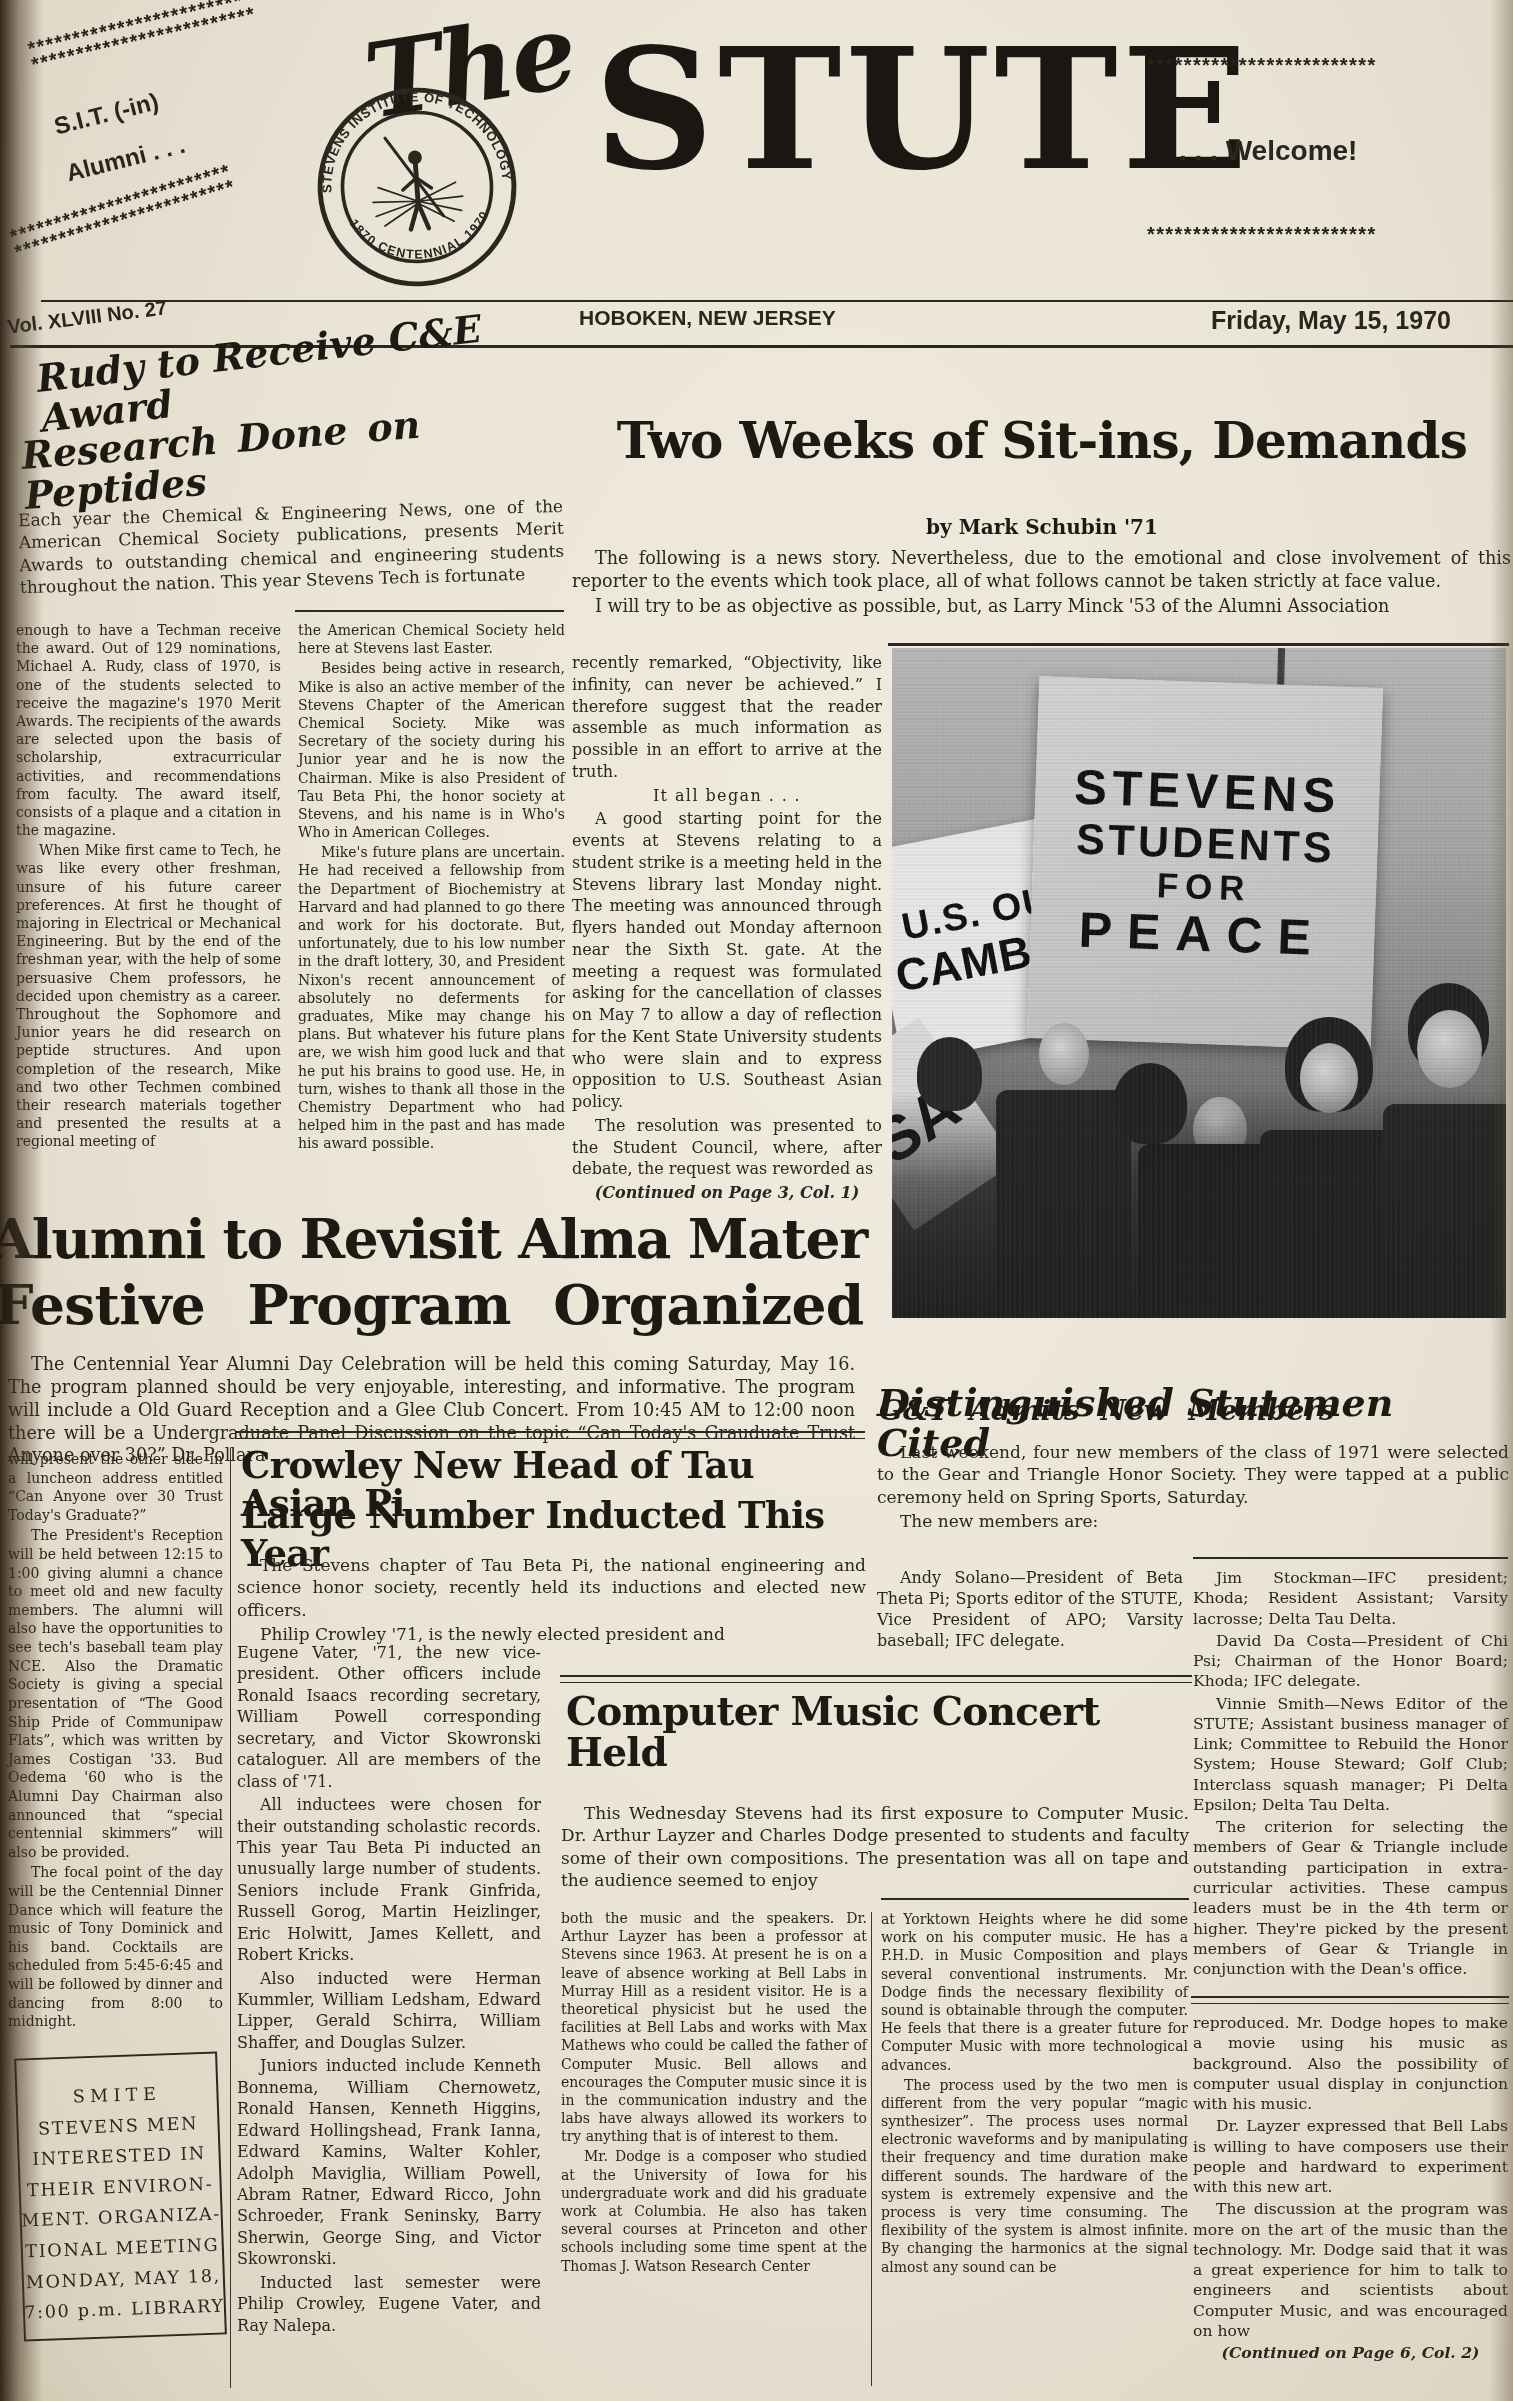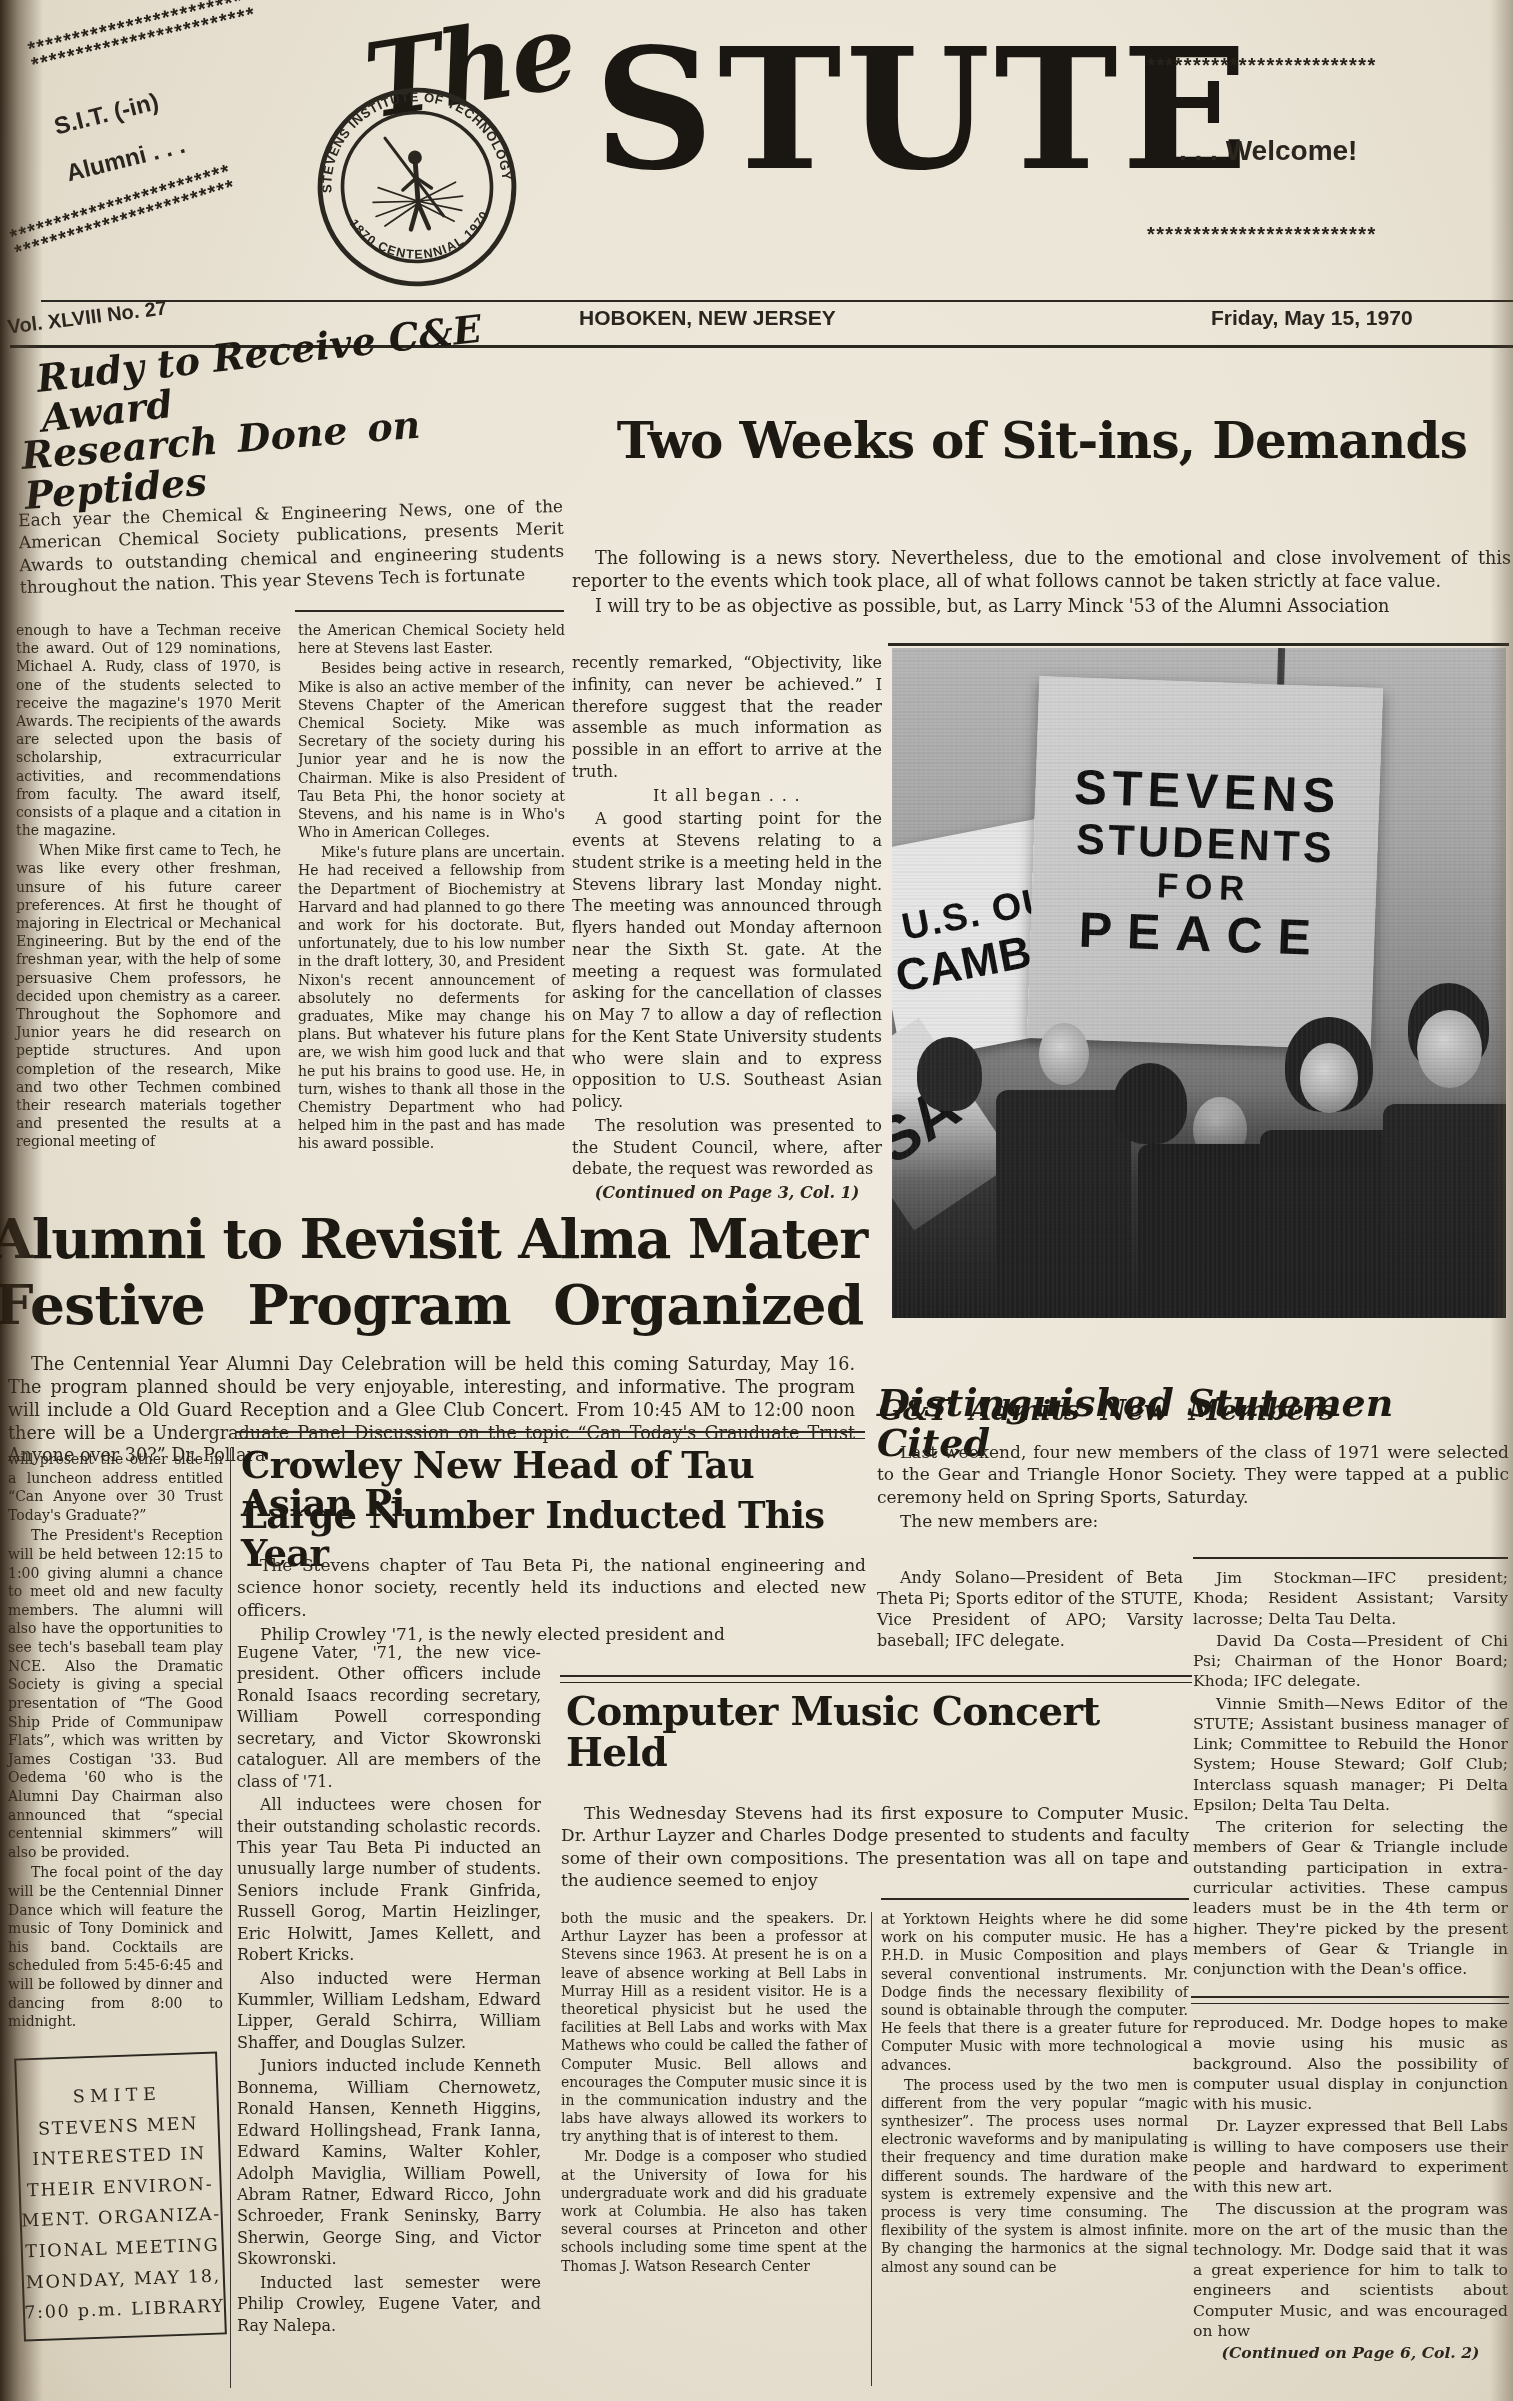--- a/index.html
+++ b/index.html
@@ -97,40 +97,41 @@
 
   <div class="abs stute-word" style="left:594px;top:27px;">STUTE</div>
 
   <div class="abs ast" style="left:1147px;top:57px;">*************************</div>
   <div class="abs sans ink" style="left:1179px;top:135px;font-size:28px;font-weight:700;">. . . Welcome!</div>
   <div class="abs ast" style="left:1147px;top:226px;">*************************</div>
 
   <div class="hrule" style="left:41px;top:300px;width:1473px;height:2px;"></div>
   <div class="abs sans ink" style="left:6.8px;top:306px;font-size:20px;font-weight:700;transform:rotate(-7deg);">Vol. XLVIII No. 27</div>
   <div class="abs sans ink" style="left:579px;top:306px;font-size:21px;font-weight:700;">HOBOKEN, NEW JERSEY</div>
-  <div class="abs sans ink" style="left:1211px;top:306px;font-size:21px;font-weight:700;">Friday, May 15, 1970</div>
+  <div class="abs sans ink" style="left:1211px;top:306px;font-size:25px;font-weight:700;">Friday, May 15, 1970</div>
   <div class="hrule" style="left:9.5px;top:345px;width:1504px;height:3.4px;"></div>
 
   <div class="abs hl it" style="left:39px;top:359px;width:561px;font-size:38px;transform:rotate(-6.5deg);transform-origin:left center;">Rudy to Receive C&amp;E Award</div>
   <div class="abs hl it" style="left:23px;top:436px;width:561px;font-size:38px;transform:rotate(-4.5deg);transform-origin:left center;word-spacing:6.8px;">Research Done on Peptides</div>
   <div class="abs bodytxt" style="left:19px;top:502px;width:545px;font-size:17px;line-height:1.32;transform:rotate(-1.5deg);">
     <p class="noind">Each year the Chemical &amp; Engineering News, one of the American Chemical Society publications, presents Merit Awards to outstanding chemical and engineering students throughout the nation. This year Stevens Tech is fortunate</p>
   </div>
   <div class="hrule" style="left:295px;top:610px;width:269px;height:2px;"></div>
   <div class="abs bodytxt" style="left:16px;top:621px;width:265px;font-size:14px;line-height:1.3;">
     <p class="noind">enough to have a Techman receive the award. Out of 129 nominations, Michael A. Rudy, class of 1970, is one of the students selected to receive the magazine's 1970 Merit Awards. The recipients of the awards are selected upon the basis of scholarship, extracurricular activities, and recommendations from faculty. The award itself, consists of a plaque and a citation in the magazine.</p>
     <p>When Mike first came to Tech, he was like every other freshman, unsure of his future career preferences. At first he thought of majoring in Electrical or Mechanical Engineering. But by the end of the freshman year, with the help of some persuasive Chem professors, he decided upon chemistry as a career. Throughout the Sophomore and Junior years he did research on peptide structures. And upon completion of the research, Mike and two other Techmen combined their research materials together and presented the results at a regional meeting of</p>
   </div>
   <div class="abs bodytxt" style="left:298px;top:621px;width:267px;font-size:14px;line-height:1.3;">
     <p class="noind">the American Chemical Society held here at Stevens last Easter.</p>
     <p>Besides being active in research, Mike is also an active member of the Stevens Chapter of the American Chemical Society. Mike was Secretary of the society during his Junior year and he is now the Chairman. Mike is also President of Tau Beta Phi, the honor society at Stevens, and his name is in Who's Who in American Colleges.</p>
     <p>Mike's future plans are uncertain. He had received a fellowship from the Department of Biochemistry at Harvard and had planned to go there and work for his doctorate. But, unfortunately, due to his low number in the draft lottery, 30, and President Nixon's recent announcement of absolutely no deferments for graduates, Mike may change his plans. But whatever his future plans are, we wish him good luck and that he put his brains to good use. He, in turn, wishes to thank all those in the Chemistry Department who had helped him in the past and has made his award possible.</p>
   </div>
 
   <div class="abs hl ctr" style="left:572px;top:415px;width:940px;font-size:50px;letter-spacing:-0.7px;">Two Weeks of Sit-ins, Demands</div>
+  <div class="abs hl ctr" style="left:572px;top:517px;width:940px;font-size:20px;">by Mark Schubin '71</div>
   <div class="abs bodytxt" style="left:572px;top:547px;width:939px;font-size:17.6px;line-height:1.3;">
     <p>The following is a news story. Nevertheless, due to the emotional and close involvement of this reporter to the events which took place, all of what follows cannot be taken strictly at face value.</p>
     <p>I will try to be as objective as possible, but, as Larry Minck '53 of the Alumni Association</p>
   </div>
   <div class="hrule" style="left:888px;top:643px;width:621px;height:2.7px;"></div>
   <div class="abs bodytxt" style="left:572px;top:652px;width:310px;font-size:16px;line-height:1.36;">
     <p class="noind">recently remarked, “Objectivity, like infinity, can never be achieved.” I therefore suggest that the reader assemble as much information as possible in an effort to arrive at the truth.</p>
     <p class="began">It all began . . .</p>
     <p>A good starting point for the events at Stevens relating to a student strike is a meeting held in the Stevens library last Monday night. The meeting was announced through flyers handed out Monday afternoon near the Sixth St. gate. At the meeting a request was formulated asking for the cancellation of classes on May 7 to allow a day of reflection for the Kent State University students who were slain and to express opposition to U.S. Southeast Asian policy.</p>
     <p>The resolution was presented to the Student Council, where, after debate, the request was reworded as</p>

